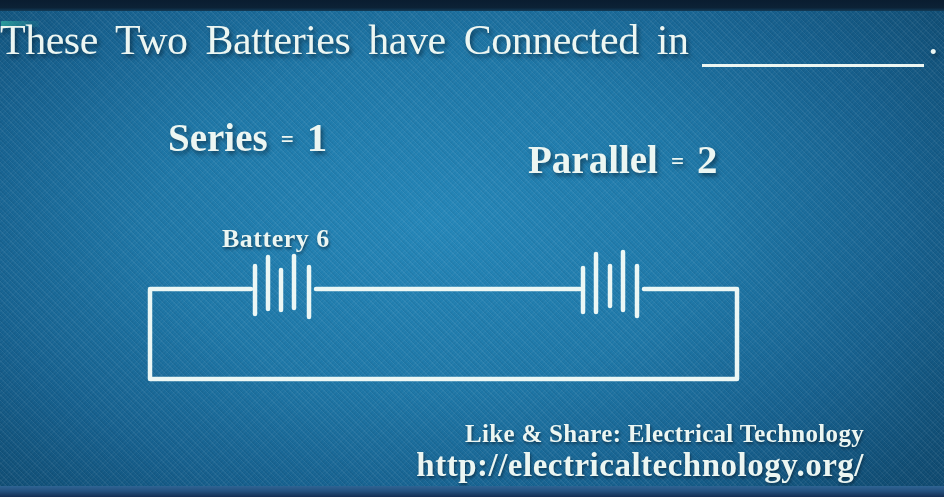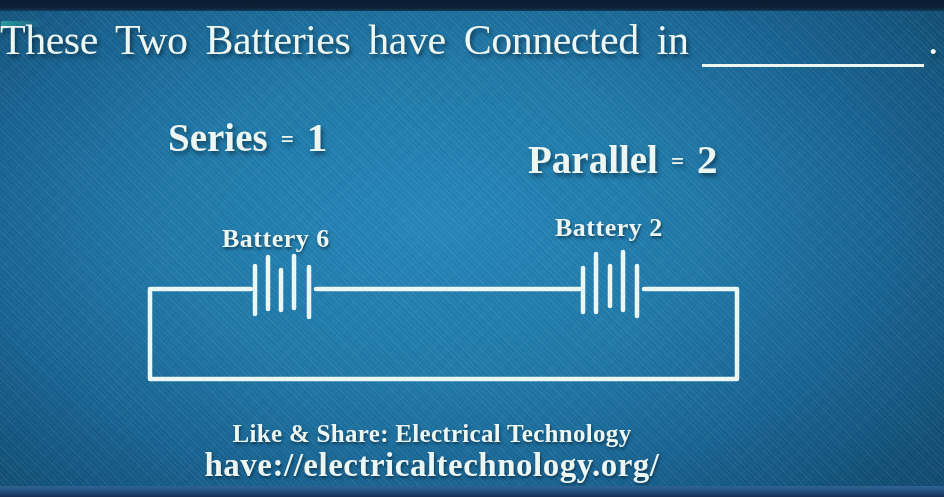--- a/index.html
+++ b/index.html
@@ -51,21 +51,21 @@
   .option-series{left:168px;top:113px;}
   .option-parallel{left:528px;top:110px;margin-top:25px;}
   .battery-label{
     position:absolute;font-size:26px;font-weight:bold;letter-spacing:0.5px;
     text-shadow:1px 2px 3px rgba(3,24,38,0.6);
   }
   .battery-label-1{left:222px;top:224px;}
   .battery-label-2{left:555px;top:213px;}
   .circuit{position:absolute;left:140px;top:240px;}
   .footer-line{
-    position:absolute;left:0;width:864px;text-align:center;white-space:nowrap;
+    position:absolute;left:0;width:864px;text-align:right;white-space:nowrap;
     text-shadow:1px 2px 3px rgba(3,24,38,0.6);
   }
   .footer-like{top:420px;font-size:25px;font-weight:bold;letter-spacing:0.3px;}
   .footer-url{top:447px;font-size:33px;font-weight:bold;letter-spacing:0.5px;}
 </style>
 </head>
 <body>
 
 <div class="canvas">
 
@@ -80,21 +80,20 @@
 
   <div class="option option-series">
     <span class="opt-label">Series</span><span class="opt-eq">=</span><span class="opt-value">1</span>
   </div>
 
   <div class="option option-parallel">
     <span class="opt-label">Parallel</span><span class="opt-eq">=</span><span class="opt-value">2</span>
   </div>
 
   <div class="battery-label battery-label-1">Battery 6</div>
-  <div class="battery-label battery-label-2">Battery 2</div>
 
   <svg class="circuit" width="610" height="150" viewBox="0 0 610 150" fill="none" stroke="#ebf7f5" stroke-width="4.5" stroke-linecap="round" stroke-linejoin="round">
     <path d="M111 49 H10 V139 H597 V49 H504"></path>
     <path d="M176 49 H440"></path>
     <g>
       <path d="M115 26 V74"></path>
       <path d="M128 17 V69"></path>
       <path d="M141 30 V70"></path>
       <path d="M154 16 V68"></path>
       <path d="M169 27 V77"></path>
@@ -102,17 +101,17 @@
     <g>
       <path d="M443 28 V72"></path>
       <path d="M456 14 V72"></path>
       <path d="M470 26 V66"></path>
       <path d="M483 12 V70"></path>
       <path d="M497 26 V76"></path>
     </g>
   </svg>
 
   <div class="footer-line footer-like">Like &amp; Share: Electrical Technology</div>
-  <div class="footer-line footer-url">have://electricaltechnology.org/</div>
+  <div class="footer-line footer-url">http://electricaltechnology.org/</div>
 
   <div class="bottom-band"></div>
 
 </div>
 
 </body></html>

